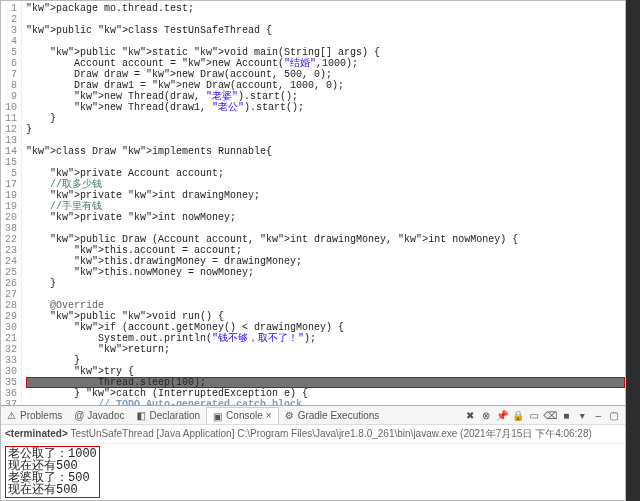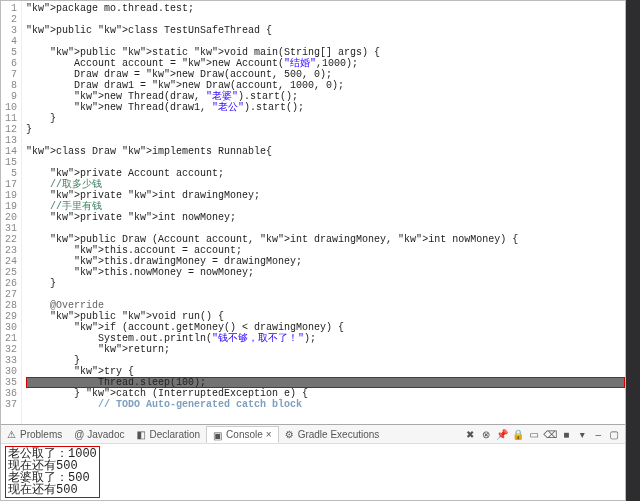--- a/index.html
+++ b/index.html
@@ -52,21 +52,21 @@
           <div class="glnum">11</div>
           <div class="glnum">12</div>
           <div class="glnum">13</div>
           <div class="glnum">14</div>
           <div class="glnum">15</div>
           <div class="glnum">5</div>
           <div class="glnum">17</div>
           <div class="glnum">19</div>
           <div class="glnum">19</div>
           <div class="glnum">20</div>
-          <div class="glnum">31</div>
+          <div class="glnum">38</div>
           <div class="glnum">22</div>
           <div class="glnum">23</div>
           <div class="glnum">24</div>
           <div class="glnum">25</div>
           <div class="glnum">26</div>
           <div class="glnum">27</div>
           <div class="glnum">28</div>
           <div class="glnum">29</div>
           <div class="glnum">30</div>
           <div class="glnum">21</div>
@@ -110,20 +110,26 @@
             <span class="tbtn">📌</span>
             <span class="tbtn">🔒</span>
             <span class="tbtn">▭</span>
             <span class="tbtn">⌫</span>
             <span class="tbtn">■</span>
             <span class="tbtn">▾</span>
             <span class="tbtn">–</span>
             <span class="tbtn">▢</span>
           </div>
     </div>
+    <div class="runinfo">
+      <b>&lt;terminated&gt;</b>
+      <span>TestUnSafeThread [Java Application]</span>
+      <span>C:\Program Files\Java\jre1.8.0_261\bin\javaw.exe</span>
+      <span>(2021年7月15日 下午4:06:28)</span>
+    </div>
     <div class="console">
       <div class="box" id="consoleBox"><div>老公取了：1000</div><div>现在还有500</div><div>老婆取了：500</div><div>现在还有500</div></div>
     </div>
   </div>
 
 </div>
 <div class="sidebar"></div>
 </div>
 
 </body></html>

